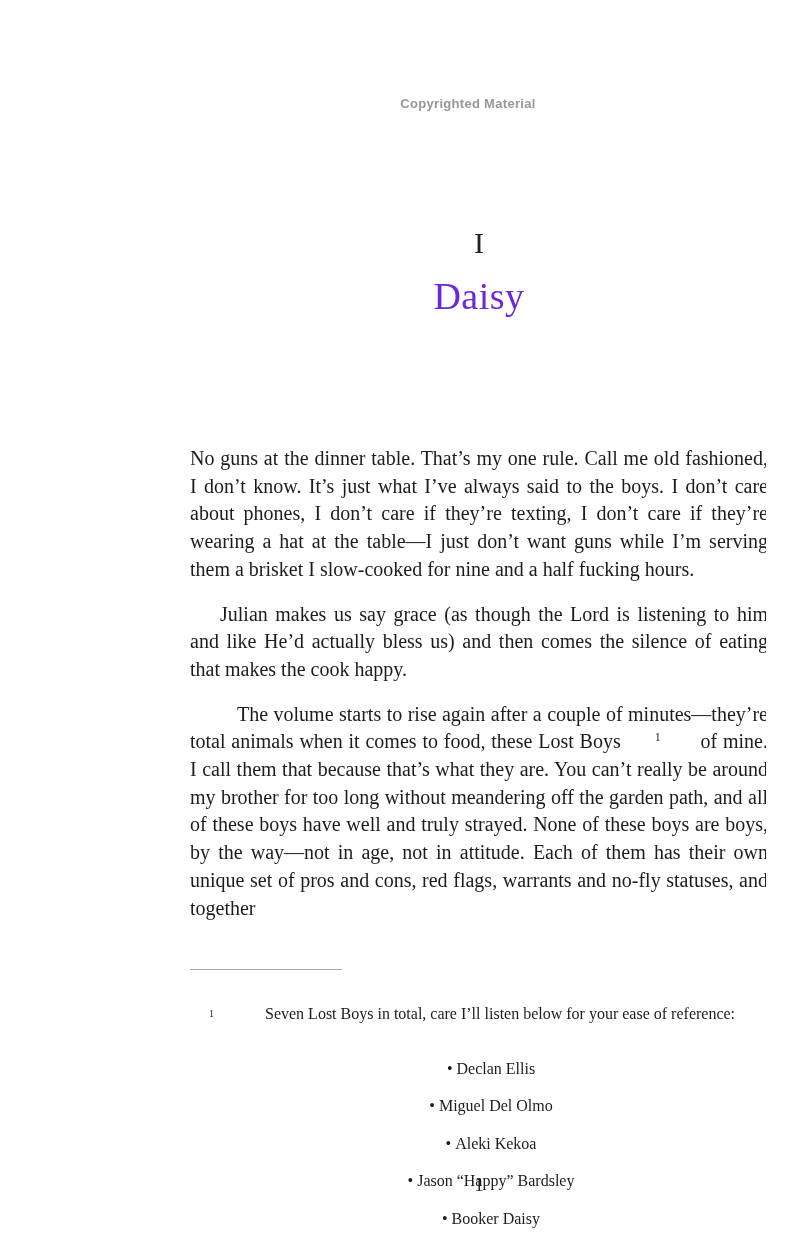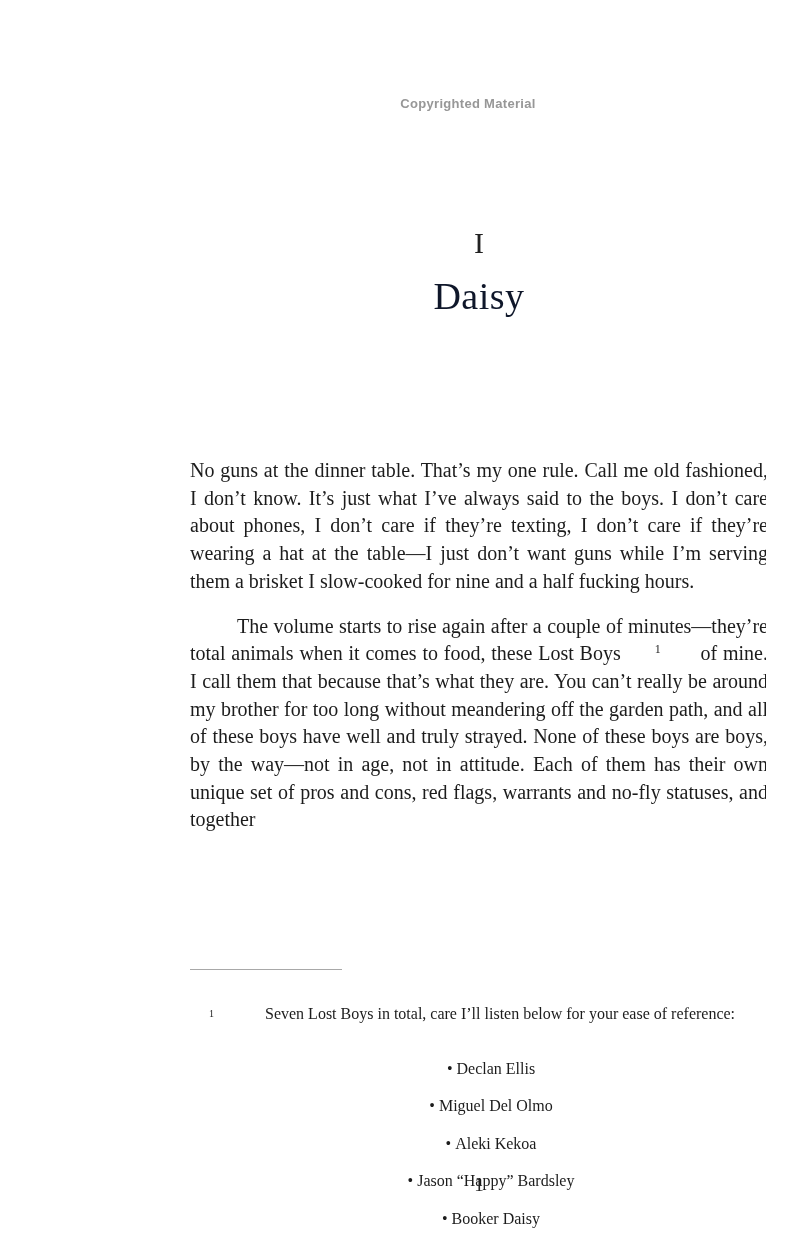--- a/index.html
+++ b/index.html
@@ -37,26 +37,26 @@
   }
   .chapter-title {
     position: absolute;
     top: 206px;
     left: 105px;
     width: 612px;
     text-align: center;
     font-size: 38px;
     font-weight: 400;
     letter-spacing: 0.5px;
-    color: #0f172a;
+    color: #6d28d9;
   }
 
   .body-text {
     position: absolute;
-    top: 372px;
+    top: 360px;
     left: 105px;
     width: 612px;
     font-size: 20px;
     line-height: 27.7px;
     text-align: justify;
     color: #1c1c1c;
   }
   .para { text-indent: 30px; }
   .para.first { text-indent: 0; }
   .fn-ref {
@@ -114,20 +114,21 @@
 <div class="sheet">
 
   <div class="notice notice-top">Copyrighted Material</div>
 
   <div class="chapter-number">I</div>
 
   <div class="chapter-title">Daisy</div>
 
   <div class="body-text">
     <p class="para first">No guns at the dinner table. That’s my one rule. Call me old fashioned, I don’t know. It’s just what I’ve always said to the boys. I don’t care about phones, I don’t care if they’re texting, I don’t care if they’re wearing a hat at the table—I just don’t want guns while I’m serving them a brisket I slow-cooked for nine and a half fucking hours.</p>
+    <p class="para">Julian makes us say grace (as though the Lord is listening to him and like He’d actually bless us) and then comes the silence of eating that makes the cook happy.</p>
     <p class="para"><span>The volume starts to rise again after a couple of minutes—they’re total animals when it comes to food, these Lost Boys</span><sup class="fn-ref">1</sup><span> of mine. I call them that because that’s what they are. You can’t really be around my brother for too long without meandering off the garden path, and all of these boys have well and truly strayed. None of these boys are boys, by the way—not in age, not in attitude. Each of them has their own unique set of pros and cons, red flags, warrants and no-fly statuses, and together</span></p>
   </div>
 
   <div class="footnote">
     <div class="fn-rule"></div>
     <div class="fn-entry">
       <sup class="fn-marker">1</sup>
       <div class="fn-text">Seven Lost Boys in total, care I’ll listen below for your ease of reference:</div>
     </div>
     <ul class="fn-list">

